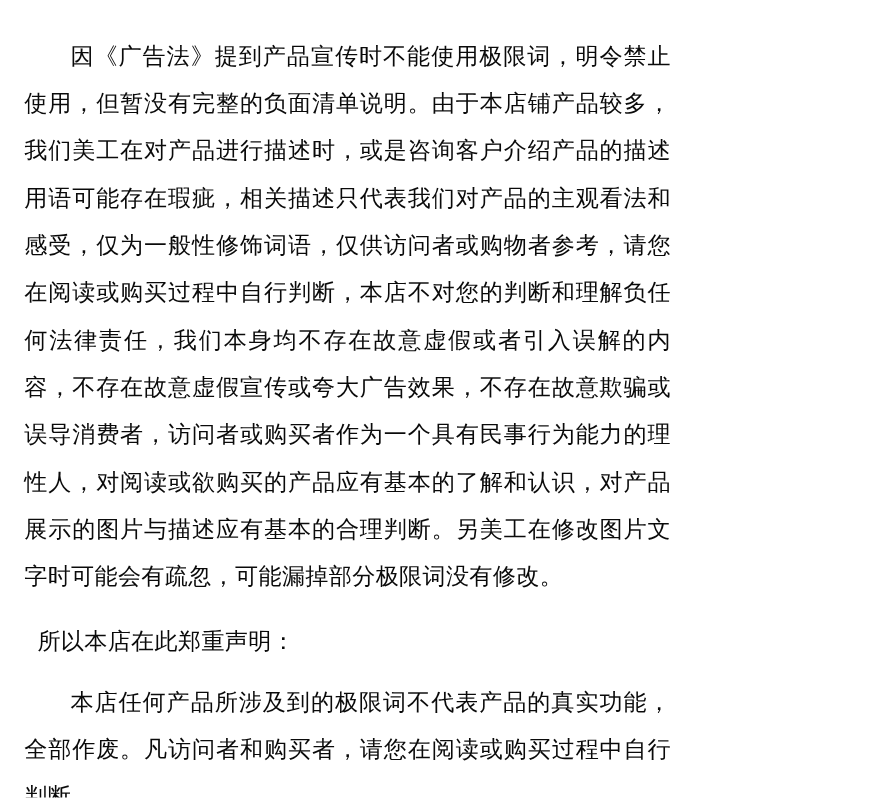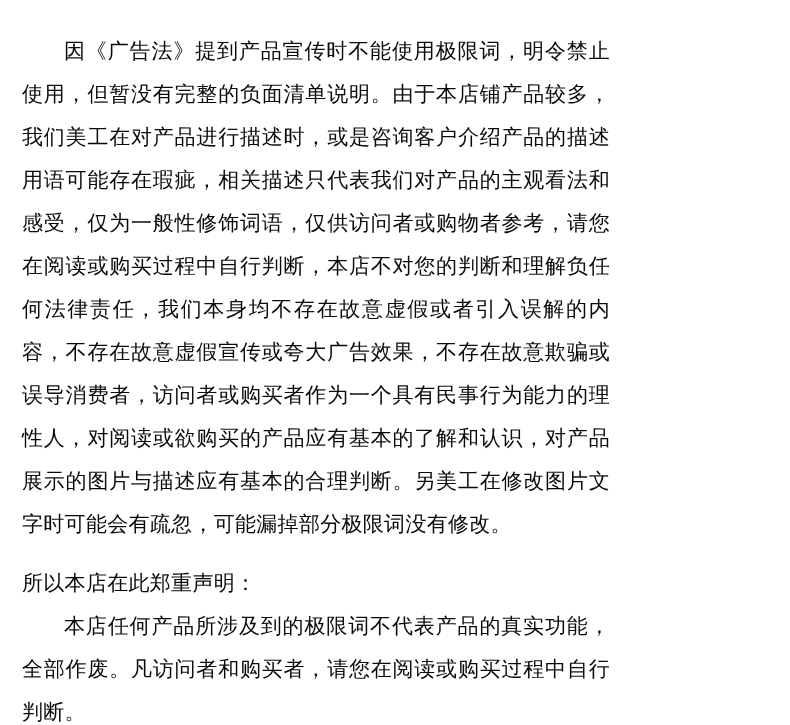--- a/index.html
+++ b/index.html
@@ -36,21 +36,21 @@
   .block-main {
     margin-bottom: 16px;
   }
   .block-gap {
     margin-bottom: 12px;
   }
   .line {
     font-size: 21px;
     line-height: 43px;
     letter-spacing: 0.3px;
-    margin: 0;
+    margin: 12px;
     color: #0a0a0a;
   }
 </style>
 </head>
 <body>
 
 <div class="page">
 
   <p class="para indent block-main">因《广告法》提到产品宣传时不能使用极限词，明令禁止使用，但暂没有完整的负面清单说明。由于本店铺产品较多，我们美工在对产品进行描述时，或是咨询客户介绍产品的描述用语可能存在瑕疵，相关描述只代表我们对产品的主观看法和感受，仅为一般性修饰词语，仅供访问者或购物者参考，请您在阅读或购买过程中自行判断，本店不对您的判断和理解负任何法律责任，我们本身均不存在故意虚假或者引入误解的内容，不存在故意虚假宣传或夸大广告效果，不存在故意欺骗或误导消费者，访问者或购买者作为一个具有民事行为能力的理性人，对阅读或欲购买的产品应有基本的了解和认识，对产品展示的图片与描述应有基本的合理判断。另美工在修改图片文字时可能会有疏忽，可能漏掉部分极限词没有修改。</p>
 

